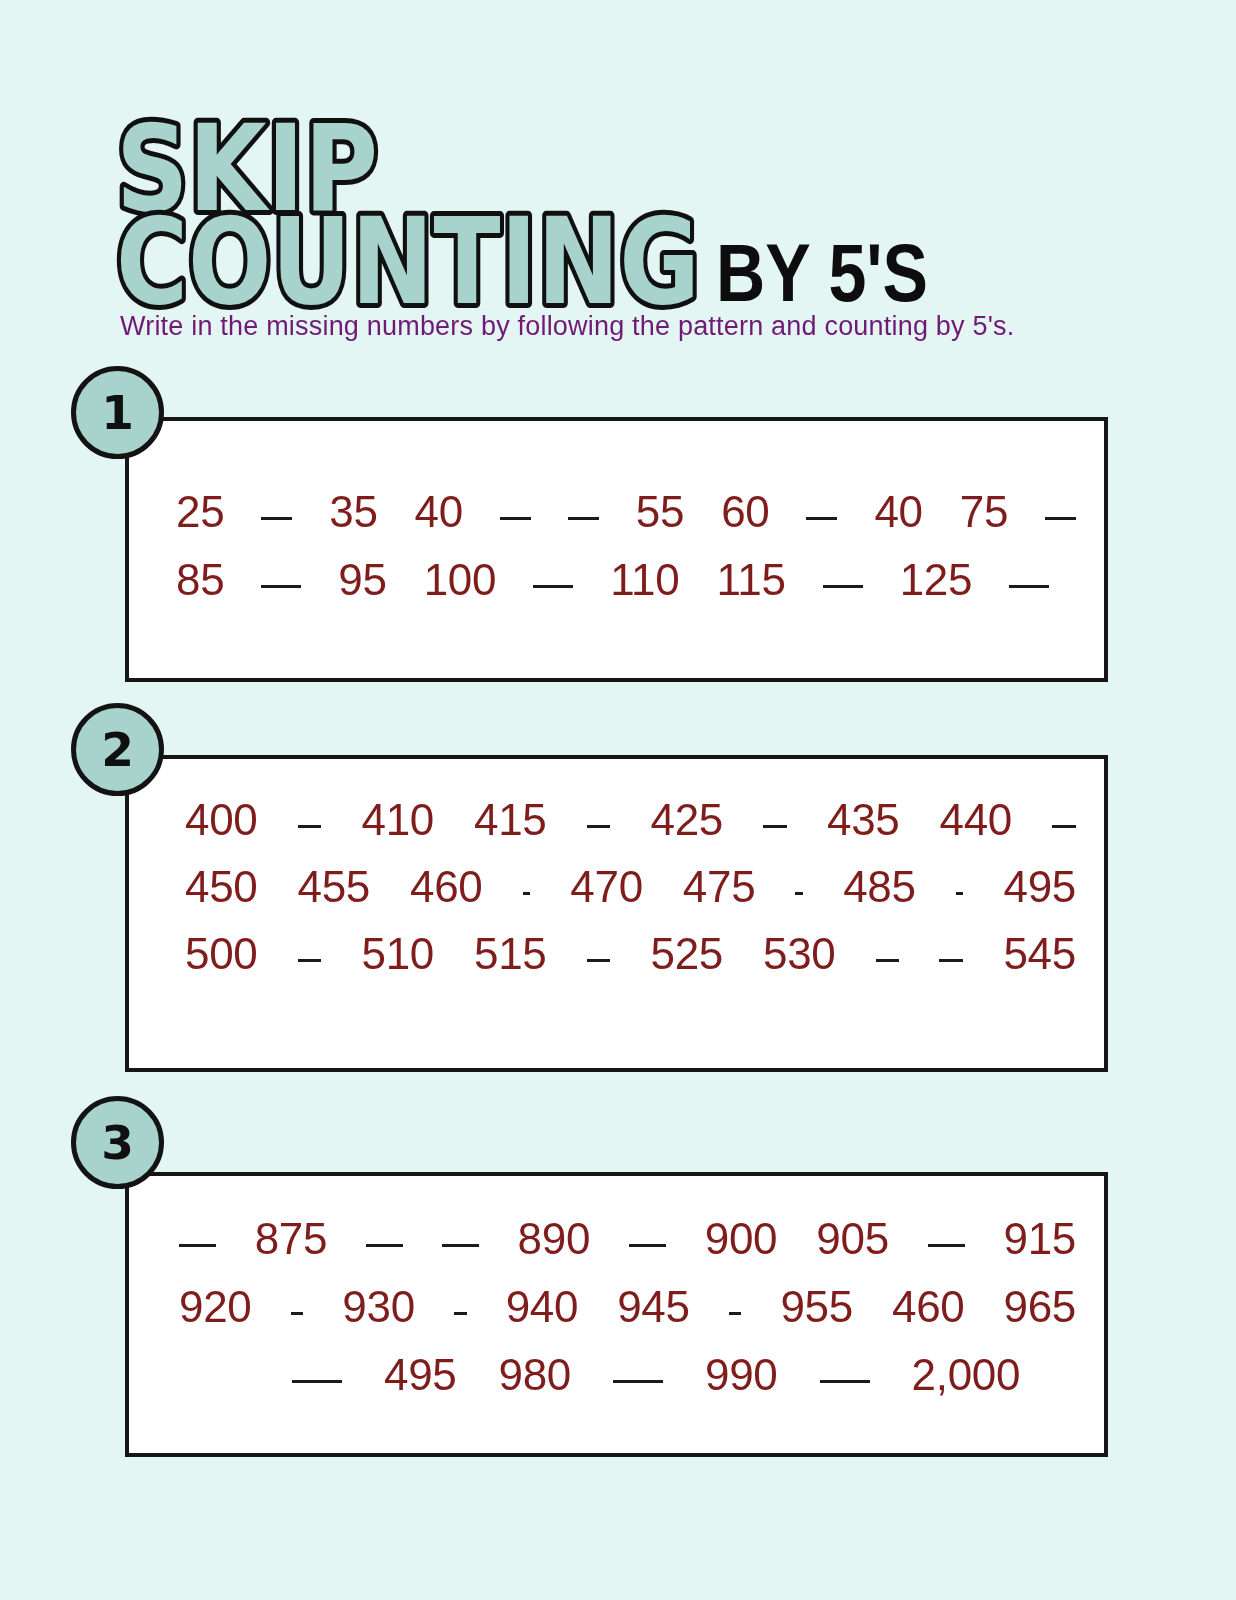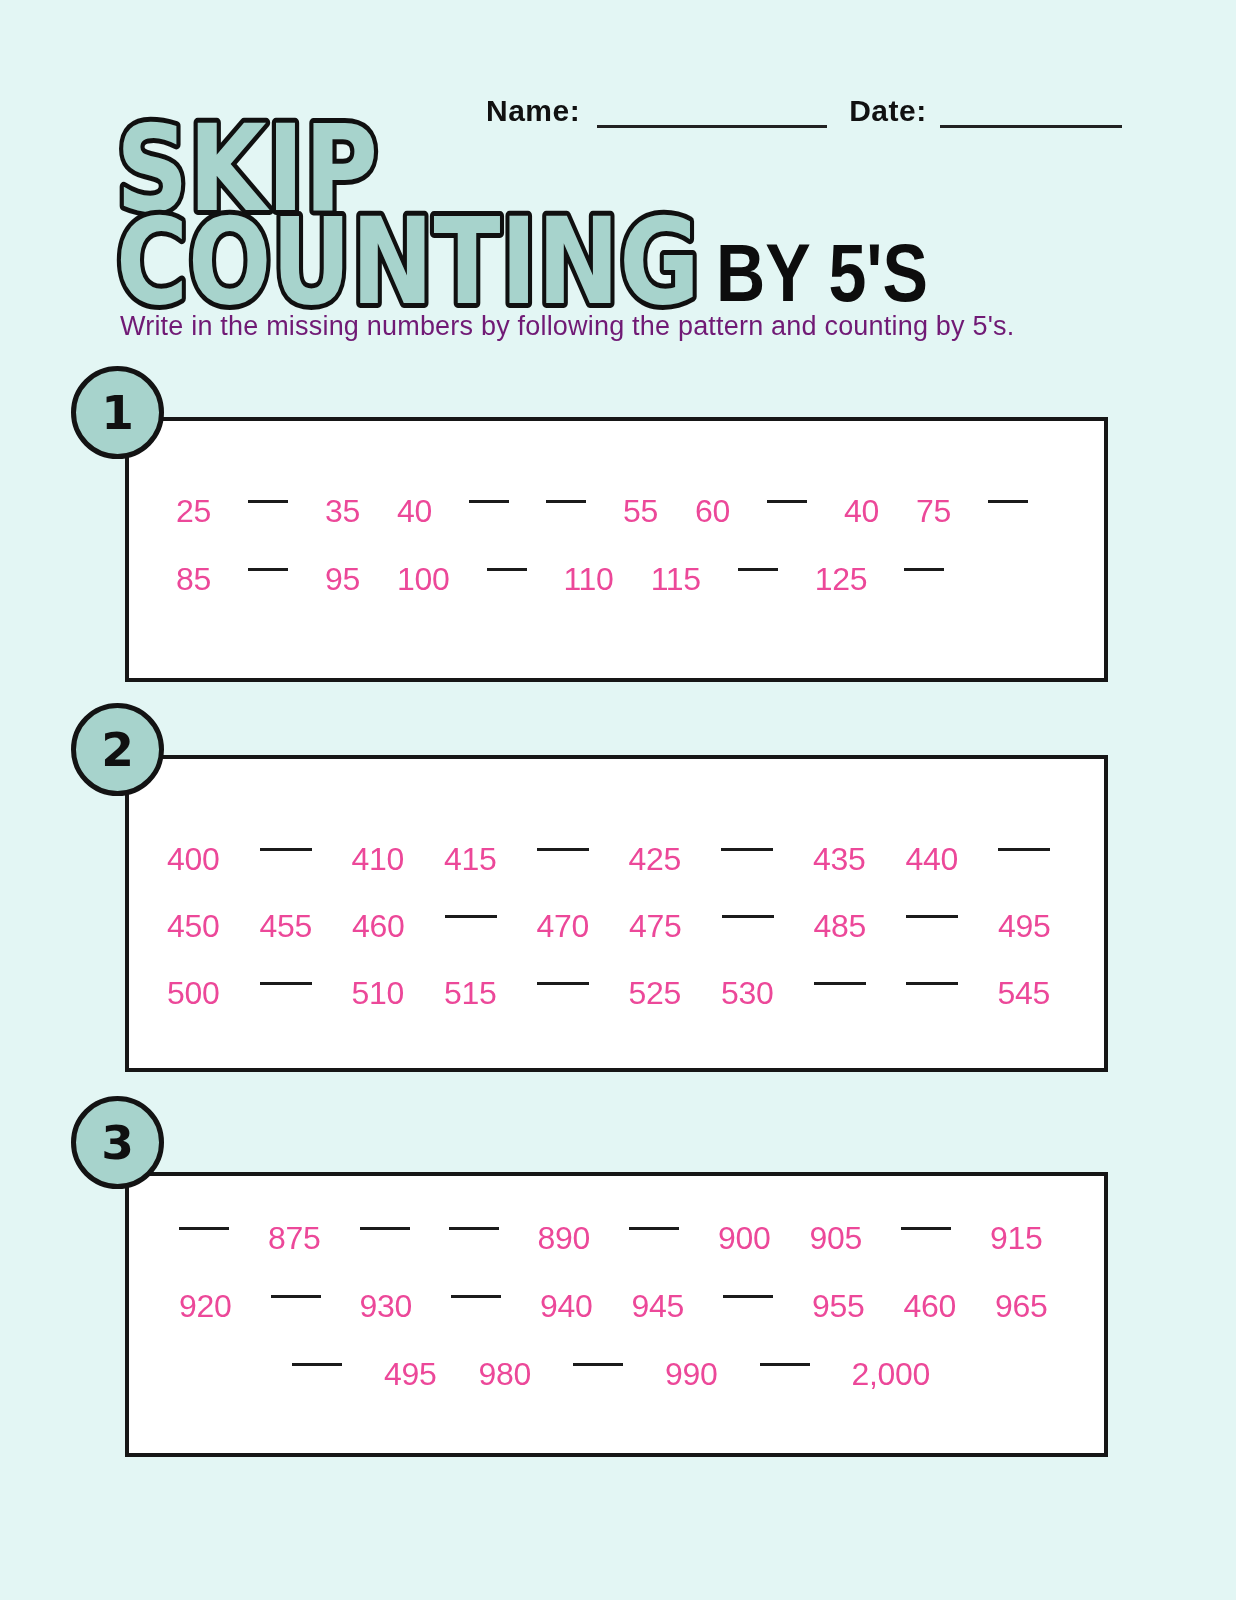--- a/index.html
+++ b/index.html
@@ -74,27 +74,27 @@
     font-family:"DejaVu Sans", sans-serif;
     font-weight:bold;font-size:47px;color:#101010;
     z-index:3;
   }
   .badge-1{top:366px;}
   .badge-2{top:703px;}
   .badge-3{top:1096px;}
 
   .rows{display:flex;flex-direction:column;}
   .box-1 .rows{padding:72px 28px 0 47px;gap:31px;}
-  .box-2 .rows{padding:42px 28px 0 38px;gap:30px;margin-top:40px;}
+  .box-2 .rows{padding:42px 28px 0 56px;gap:30px;}
   .box-3 .rows{padding:44px 28px 0 50px;gap:31px;}
 
   .row{
-    display:flex;align-items:flex-start;
-    font-size:32px;line-height:37px;
-    letter-spacing:-0.3px;color:#ec4899;
+    display:flex;align-items:center;
+    font-size:44px;line-height:37px;
+    letter-spacing:-0.3px;color:#7f1d1d;
   }
   .box-1 .row{gap:37px;}
   .box-2 .row{gap:40px;}
   .box-3 .row{gap:39px;}
   
   .box-2 .row:nth-child(4){gap:60px;}
   .box-3 .row:nth-child(3){padding-left:113px;gap:42px;}
 
   .num{white-space:nowrap;}
   .blank{
@@ -104,26 +104,20 @@
   }
   .box-1 .blank{width:40px;}
   .box-2 .blank{width:52px;}
   .box-3 .blank{width:50px;}
 </style>
 </head>
 <body>
 
 <div class="page">
 
-  <div class="namedate">
-    <span class="lbl">Name:</span>
-    <span class="fill-line name-line"></span>
-    <span class="lbl">Date:</span>
-    <span class="fill-line date-line"></span>
-  </div>
 
   <svg class="title-svg" width="1236" height="340">
     <text class="bubble" x="116" y="210" font-size="120" textLength="262" lengthAdjust="spacingAndGlyphs">SKIP</text>
     <text class="bubble" x="116" y="303" font-size="120" textLength="584" lengthAdjust="spacingAndGlyphs">COUNTING</text>
     <text class="title-suffix" x="716" y="301" font-size="82" textLength="212" lengthAdjust="spacingAndGlyphs">BY 5'S</text>
   </svg>
 
   <div class="instruction">Write in the missing numbers by following the pattern and counting by 5's.</div>
 
   <div class="badge badge-1">

